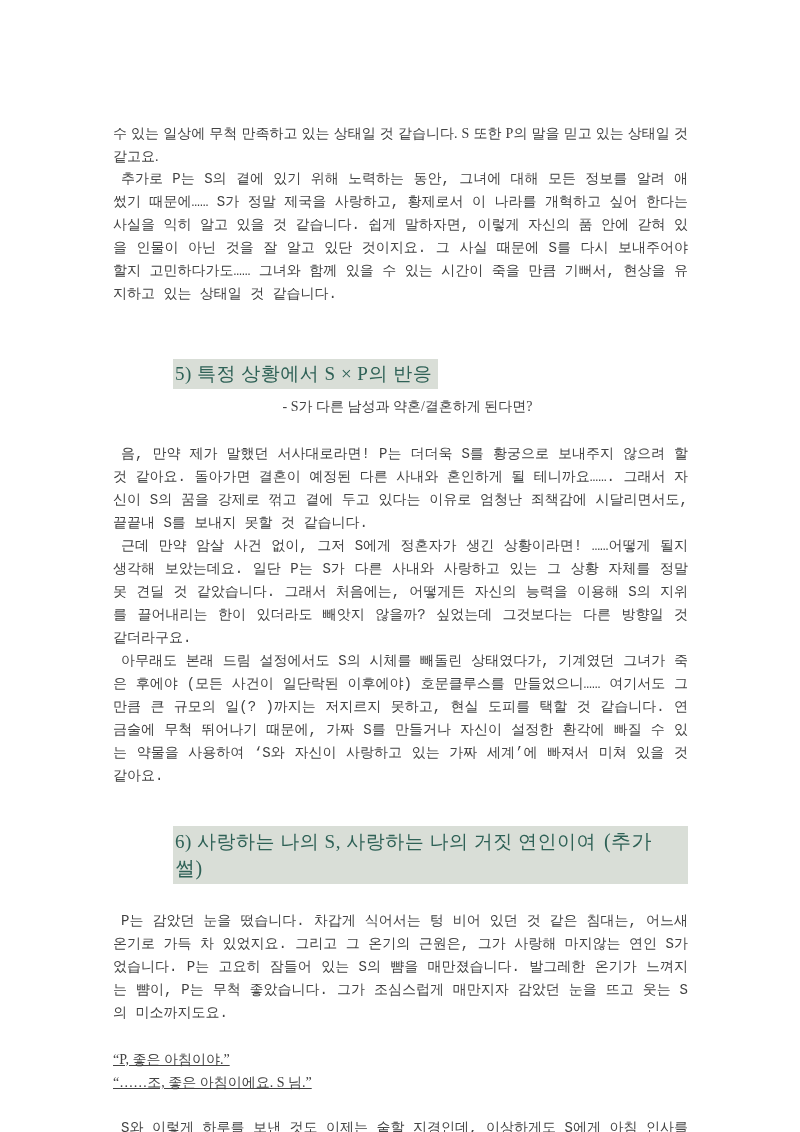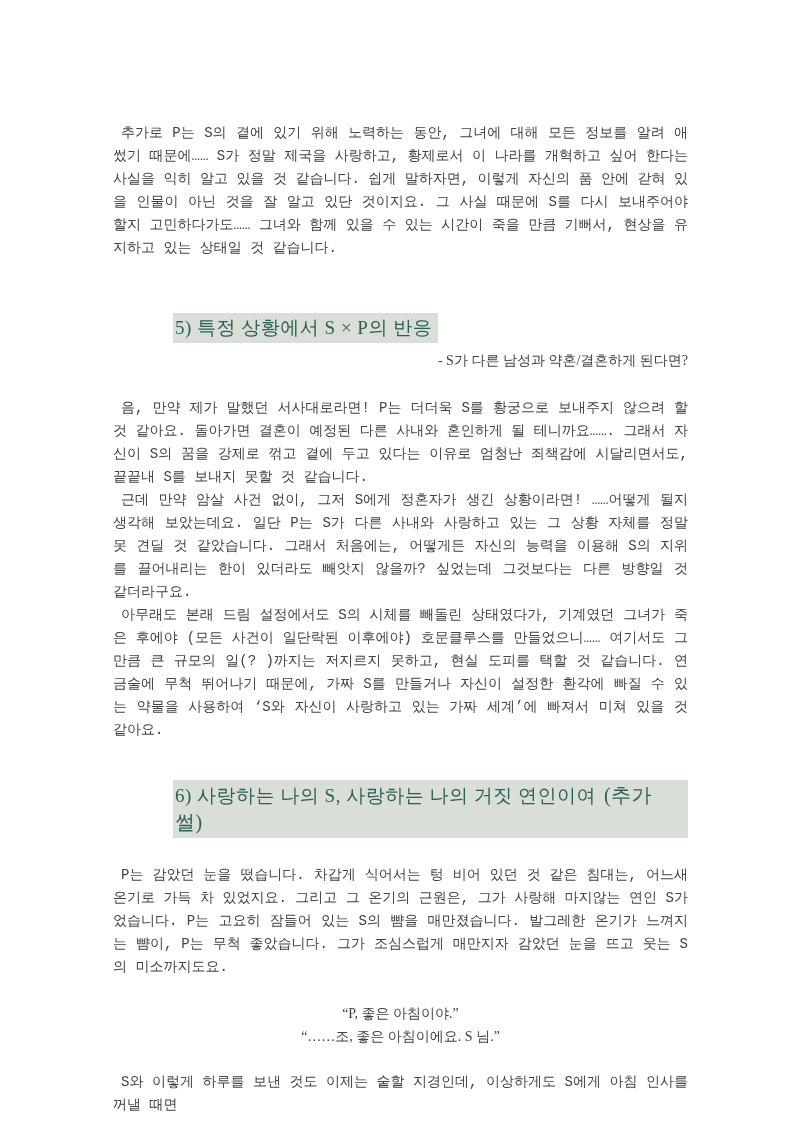--- a/index.html
+++ b/index.html
@@ -47,35 +47,36 @@
     line-height:26px;
     padding:2px 6px 2px 2px;
     letter-spacing:0.5px;
   }
   .heading .hsuffix{
     font-size:20px;
     margin-left:8px;
   }
   .question{
     margin:6px 0 0 14px !important;
-    text-align:right;
+    text-align:center;
   }
   .heading.second{margin-top:38px;}
   .after-question{margin-top:25px !important;}
   .after-heading{margin-top:26px !important;}
-  .dialogue{text-align:center;}
+  .dialogue{text-align:left;text-decoration:underline;}
   .dlg-first{margin-top:23px !important;}
   .last-para{margin-top:23px !important;}
 </style>
 </head>
 <body>
 
 <div class="page">
   <div class="content">
 
+    <p>수 있는 일상에 무척 만족하고 있는 상태일 것 같습니다. S 또한 P의 말을 믿고 있는 상태일 것 같고요.</p>
     <p class="indent">추가로 P는 S의 곁에 있기 위해 노력하는 동안, 그녀에 대해 모든 정보를 알려 애썼기 때문에…… S가 정말 제국을 사랑하고, 황제로서 이 나라를 개혁하고 싶어 한다는 사실을 익히 알고 있을 것 같습니다. 쉽게 말하자면, 이렇게 자신의 품 안에 갇혀 있을 인물이 아닌 것을 잘 알고 있단 것이지요. 그 사실 때문에 S를 다시 보내주어야 할지 고민하다가도…… 그녀와 함께 있을 수 있는 시간이 죽을 만큼 기뻐서, 현상을 유지하고 있는 상태일 것 같습니다.</p>
 
     <div class="heading">
       <span class="hl"><span>5) 특정 상황에서 S × P의 반응</span></span>
     </div>
     <p class="question">- S가 다른 남성과 약혼/결혼하게 된다면?</p>
 
     <p class="indent after-question">음, 만약 제가 말했던 서사대로라면! P는 더더욱 S를 황궁으로 보내주지 않으려 할 것 같아요. 돌아가면 결혼이 예정된 다른 사내와 혼인하게 될 테니까요……. 그래서 자신이 S의 꿈을 강제로 꺾고 곁에 두고 있다는 이유로 엄청난 죄책감에 시달리면서도, 끝끝내 S를 보내지 못할 것 같습니다.</p>
     <p class="indent">근데 만약 암살 사건 없이, 그저 S에게 정혼자가 생긴 상황이라면! ……어떻게 될지 생각해 보았는데요. 일단 P는 S가 다른 사내와 사랑하고 있는 그 상황 자체를 정말 못 견딜 것 같았습니다. 그래서 처음에는, 어떻게든 자신의 능력을 이용해 S의 지위를 끌어내리는 한이 있더라도 빼앗지 않을까?  싶었는데 그것보다는 다른 방향일 것 같더라구요.</p>
     <p class="indent">아무래도 본래 드림 설정에서도 S의 시체를 빼돌린 상태였다가, 기계였던 그녀가 죽은 후에야 (모든 사건이 일단락된 이후에야) 호문클루스를 만들었으니…… 여기서도 그만큼 큰 규모의 일(? )까지는 저지르지 못하고, 현실 도피를 택할 것 같습니다. 연금술에 무척 뛰어나기 때문에, 가짜 S를 만들거나 자신이 설정한 환각에 빠질 수 있는 약물을 사용하여 ‘S와 자신이 사랑하고 있는 가짜 세계’에 빠져서 미쳐 있을 것 같아요.</p>

